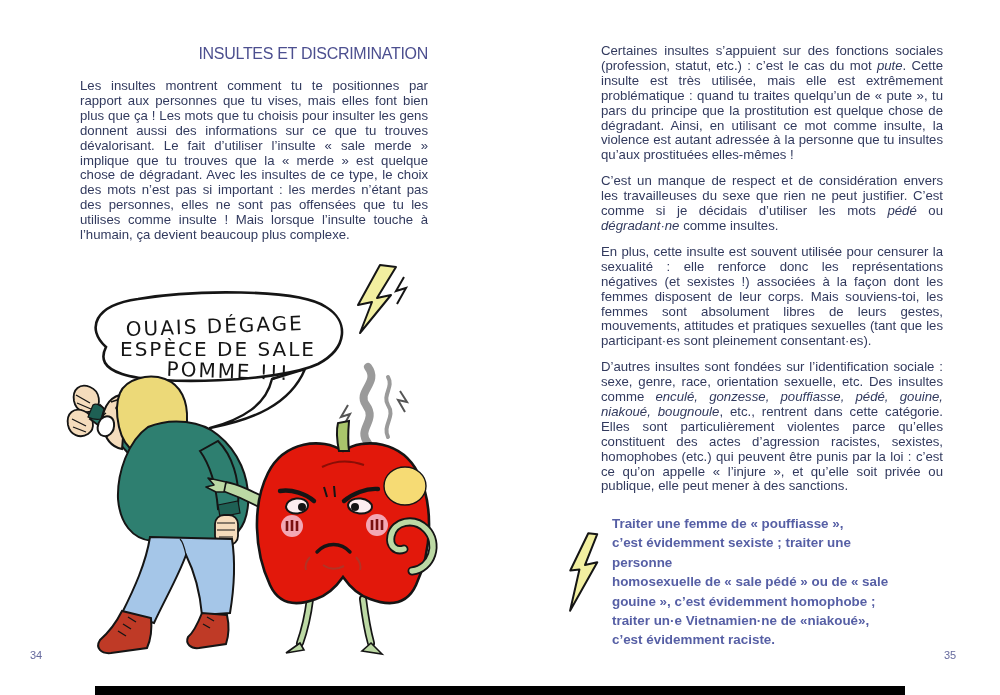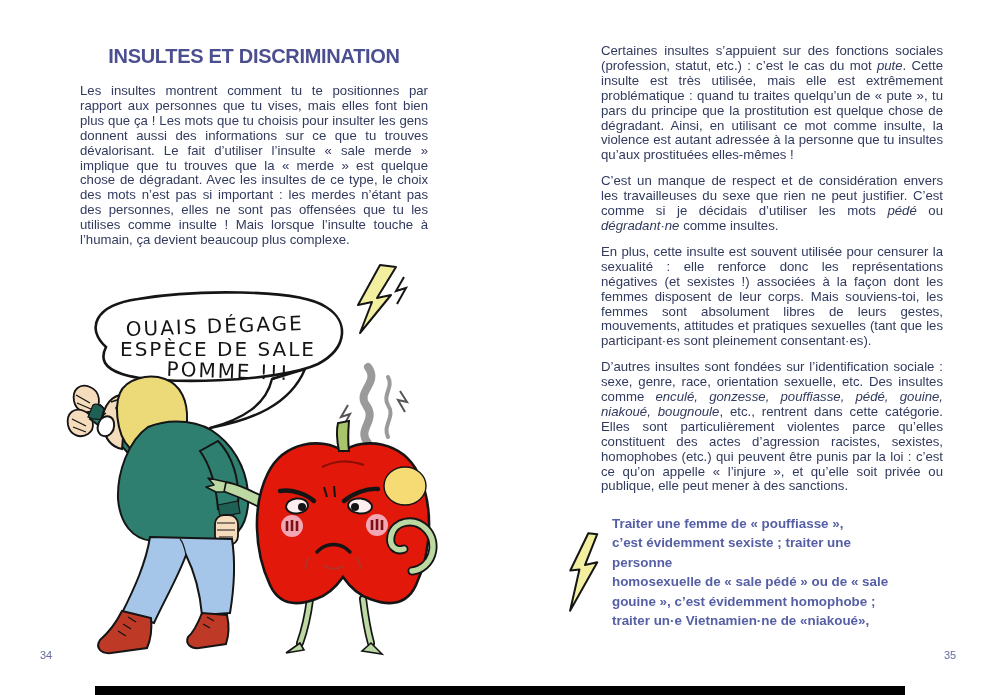--- a/index.html
+++ b/index.html
@@ -1,26 +1,26 @@
 <!DOCTYPE html>
 <html style="--title: #4c4f8f; --body-text: #323a5e; --accent-text: #565fa5; --page-number: #666a9e; --apple-red: #e2180b; --apple-highlight: #f6db74; --cheek-pink: #f3a7b4; --blush-dark: #7a1010; --sweater-teal: #2e7f70; --sweater-dark: #1e6054; --jeans-blue: #a5c6e8; --boots-red: #bf3a26; --hair-blonde: #ecd978; --skin: #f5dcbc; --limb-green: #bcd9a4; --stem-green: #a9c56b; --lightning-yellow: #f2efa0; --smoke-grey: #9a9a9a;"><head>
 <meta charset="utf-8">
 <style>
   html,body{margin:0;padding:0;}
   body{width:1000px;height:695px;background:#ffffff;font-family:"Liberation Sans",sans-serif;overflow:hidden;}
   .stage{position:relative;width:1000px;height:695px;background:#fff;}
   .col{position:absolute;}
   .col-left{left:80px;top:45px;width:348px;}
   .col-right{left:565px;top:44px;width:342px;margin-left:36px;}
-  h1.title{margin:0 0 16px 0;text-align:center;font-size:20px;font-weight:bold;letter-spacing:-0.3px;color:var(--title,#4c4f8f);}
+  h1.title{margin:0 0 16px 0;text-align:right;font-size:16px;font-weight:normal;letter-spacing:-0.3px;color:var(--title,#4c4f8f);}
   p.body{margin:0 0 11px 0;text-align:justify;font-size:13.2px;line-height:14.9px;color:var(--body-text,#323a5e);}
   p.body i{font-style:italic;}
   .callout{position:absolute;left:612px;top:514px;width:300px;text-align:left;font-weight:bold;font-size:13.4px;line-height:19.4px;color:var(--accent-text,#565fa5);}
   .pagenum{position:absolute;font-size:11px;color:var(--page-number,#666a9e);}
-  .pagenum.pn-left{left:40px;top:649px;}
+  .pagenum.pn-left{left:30px;top:649px;}
   .pagenum.pn-right{left:944px;top:649px;}
   .bottom-bar{position:absolute;left:95px;top:686px;width:810px;height:9px;background:#000;}
   svg text.bubble-txt{font-family:"DejaVu Sans",sans-serif;font-size:20px;letter-spacing:2px;fill:#151515;}
   .ill{position:absolute;left:60px;top:255px;}
   .bolt{position:absolute;left:566px;top:530px;}
 </style>
 </head>
 <body>
 
 <div class="stage">
@@ -132,18 +132,19 @@
 
   <svg class="bolt" width="36" height="88" viewBox="0 0 36 88">
     <path d="M18,3 L4,42 L13,40 L8,82 L30,31 L18,35 L27,3 Z" fill="var(--lightning-yellow)" stroke="#151515" stroke-width="2" stroke-linejoin="round" transform="rotate(6 18 44)"></path>
   </svg>
   <div class="callout">
     <div>Traiter une femme de « pouffiasse »,</div>
     <div>c’est évidemment sexiste ; traiter une personne</div>
     <div>homosexuelle de « sale pédé » ou de « sale</div>
     <div>gouine », c’est évidemment homophobe ;</div>
     <div>traiter un·e Vietnamien·ne de «niakoué»,</div>
+    <div>c’est évidemment raciste.</div>
   </div>
 
   <div class="pagenum pn-left">34</div>
   <div class="pagenum pn-right">35</div>
   <div class="bottom-bar"></div>
 </div>
 
 </body></html>

